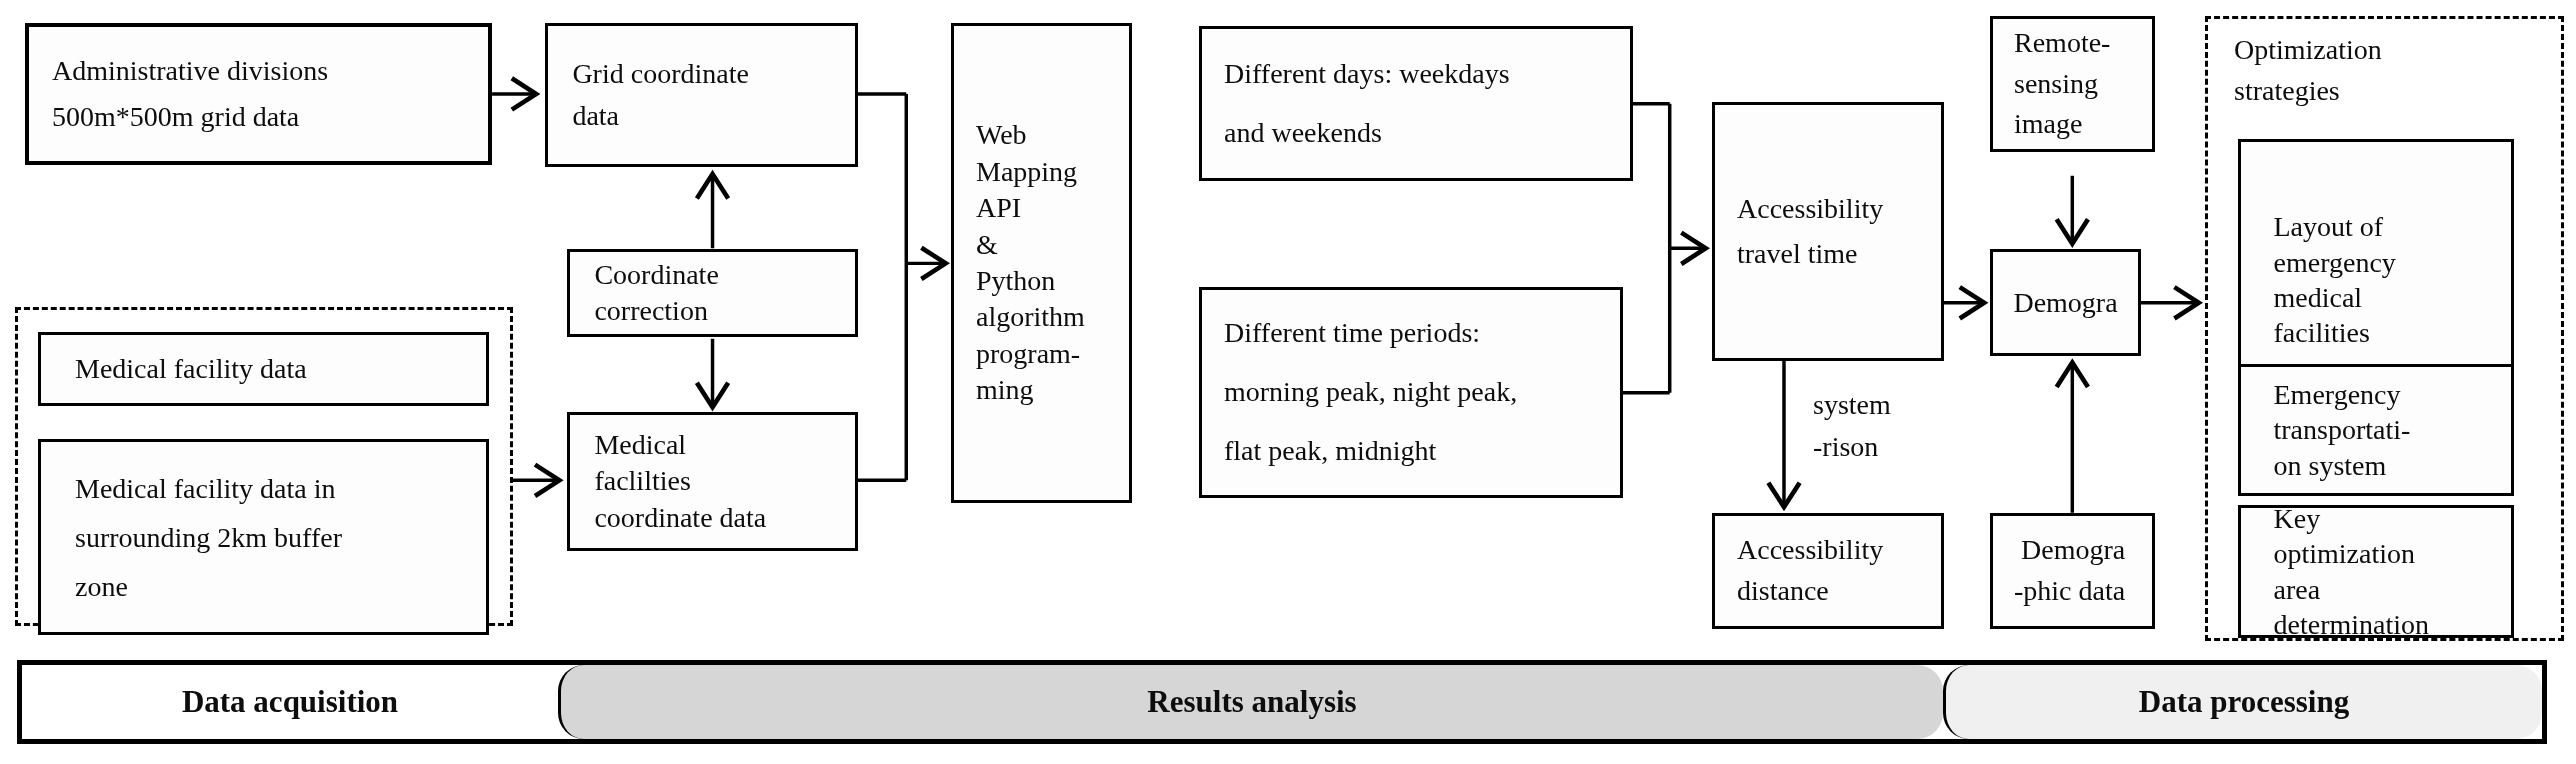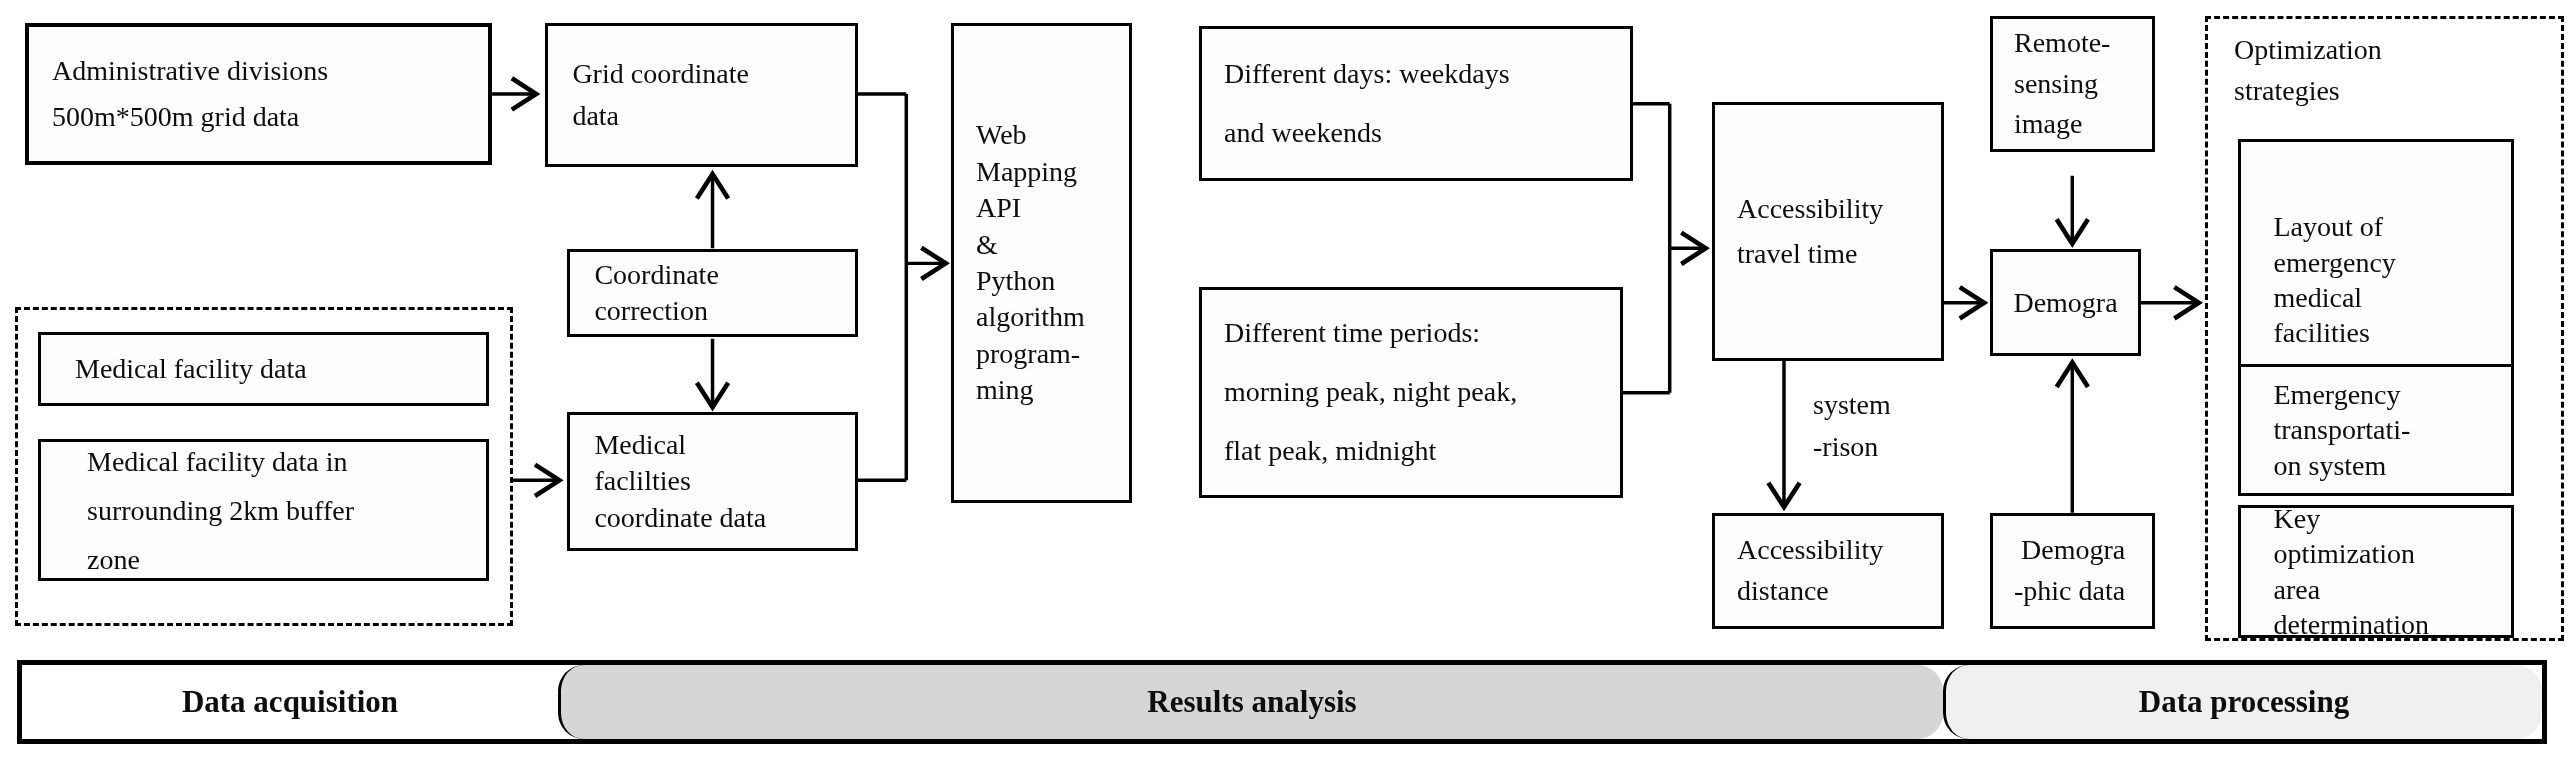--- a/index.html
+++ b/index.html
@@ -91,21 +91,21 @@
     <span class="txt">Administrative divisions
 500m*500m grid data</span>
   </div>
 
   <div class="dashed" style="left:14.5px;top:307px;width:498px;height:319px;"></div>
 
   <div class="box" style="left:38px;top:332px;width:451px;height:74px;padding-left:34px;">
     <span class="txt">Medical facility data</span>
   </div>
 
-  <div class="box" style="left:38px;top:439px;width:451px;height:142px;padding-left:46px;line-height:1.75;">
+  <div class="box" style="left:38px;top:439px;width:451px;height:196px;padding-left:34px;line-height:1.75;">
     <span class="txt">Medical facility data in
 surrounding 2km buffer
 zone</span>
   </div>
 
   <div class="box" style="left:545px;top:23px;width:313px;height:144px;padding-left:24.4px;">
     <span class="txt">Grid coordinate
 data</span>
   </div>
 

